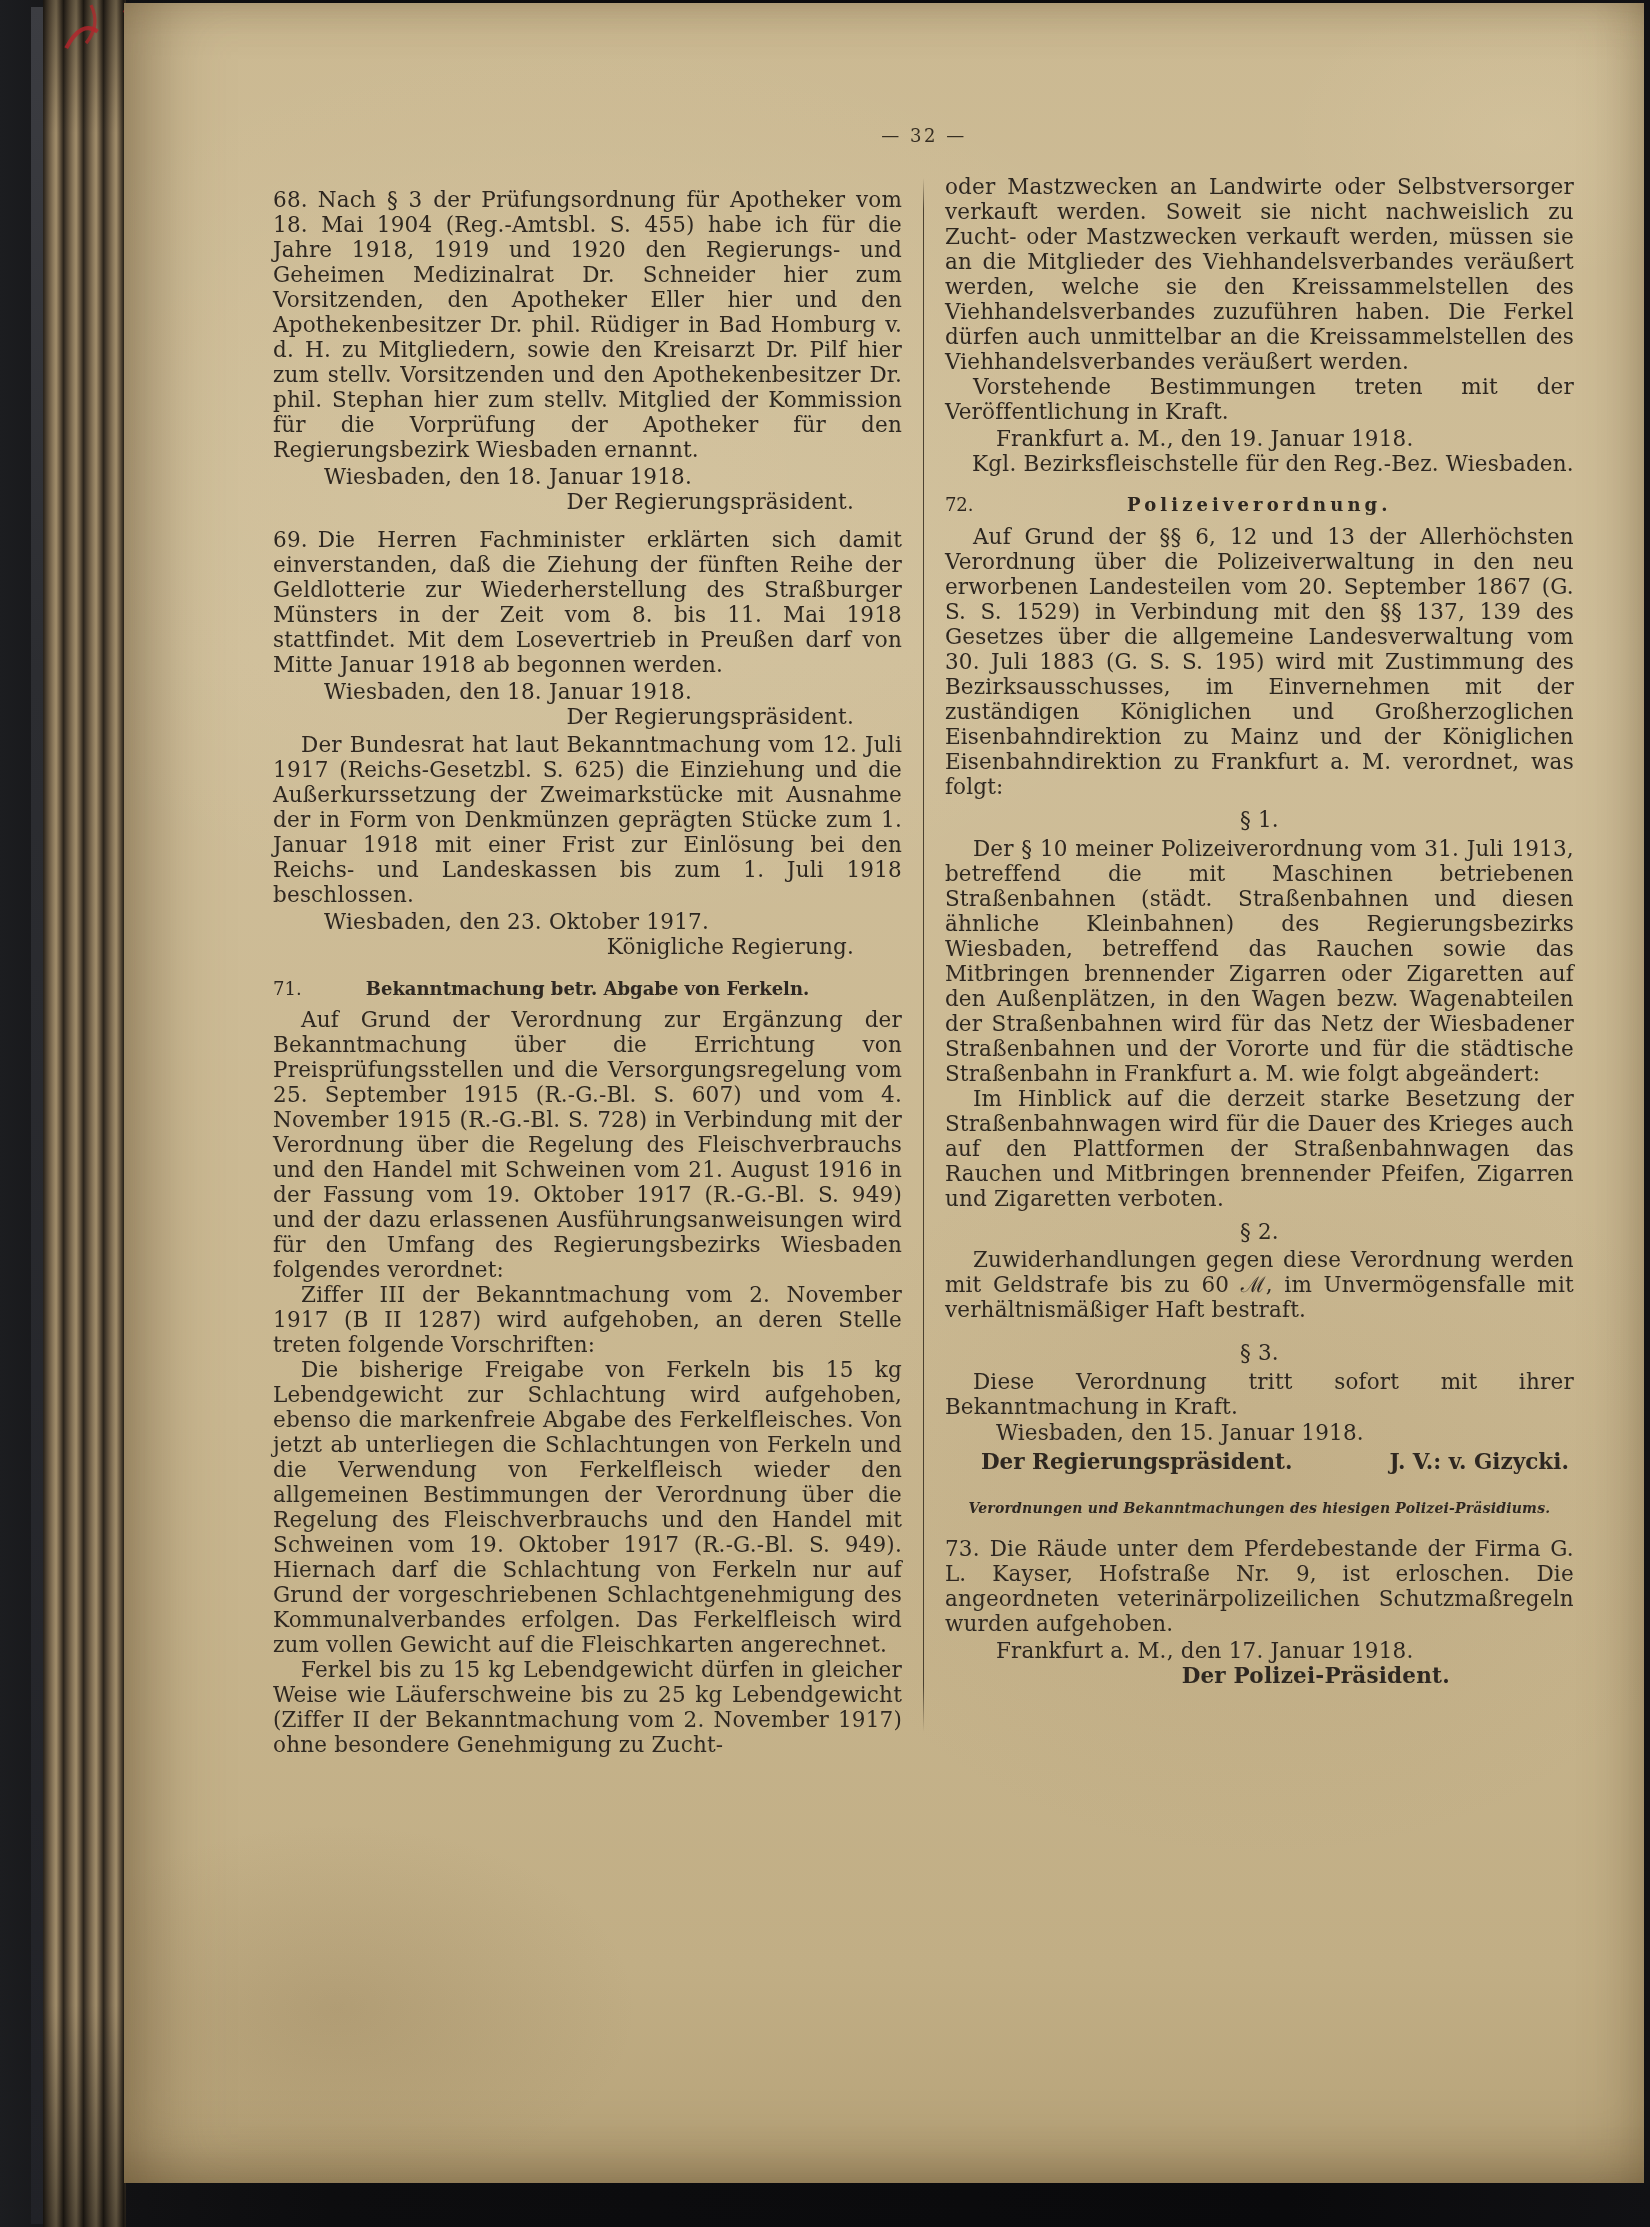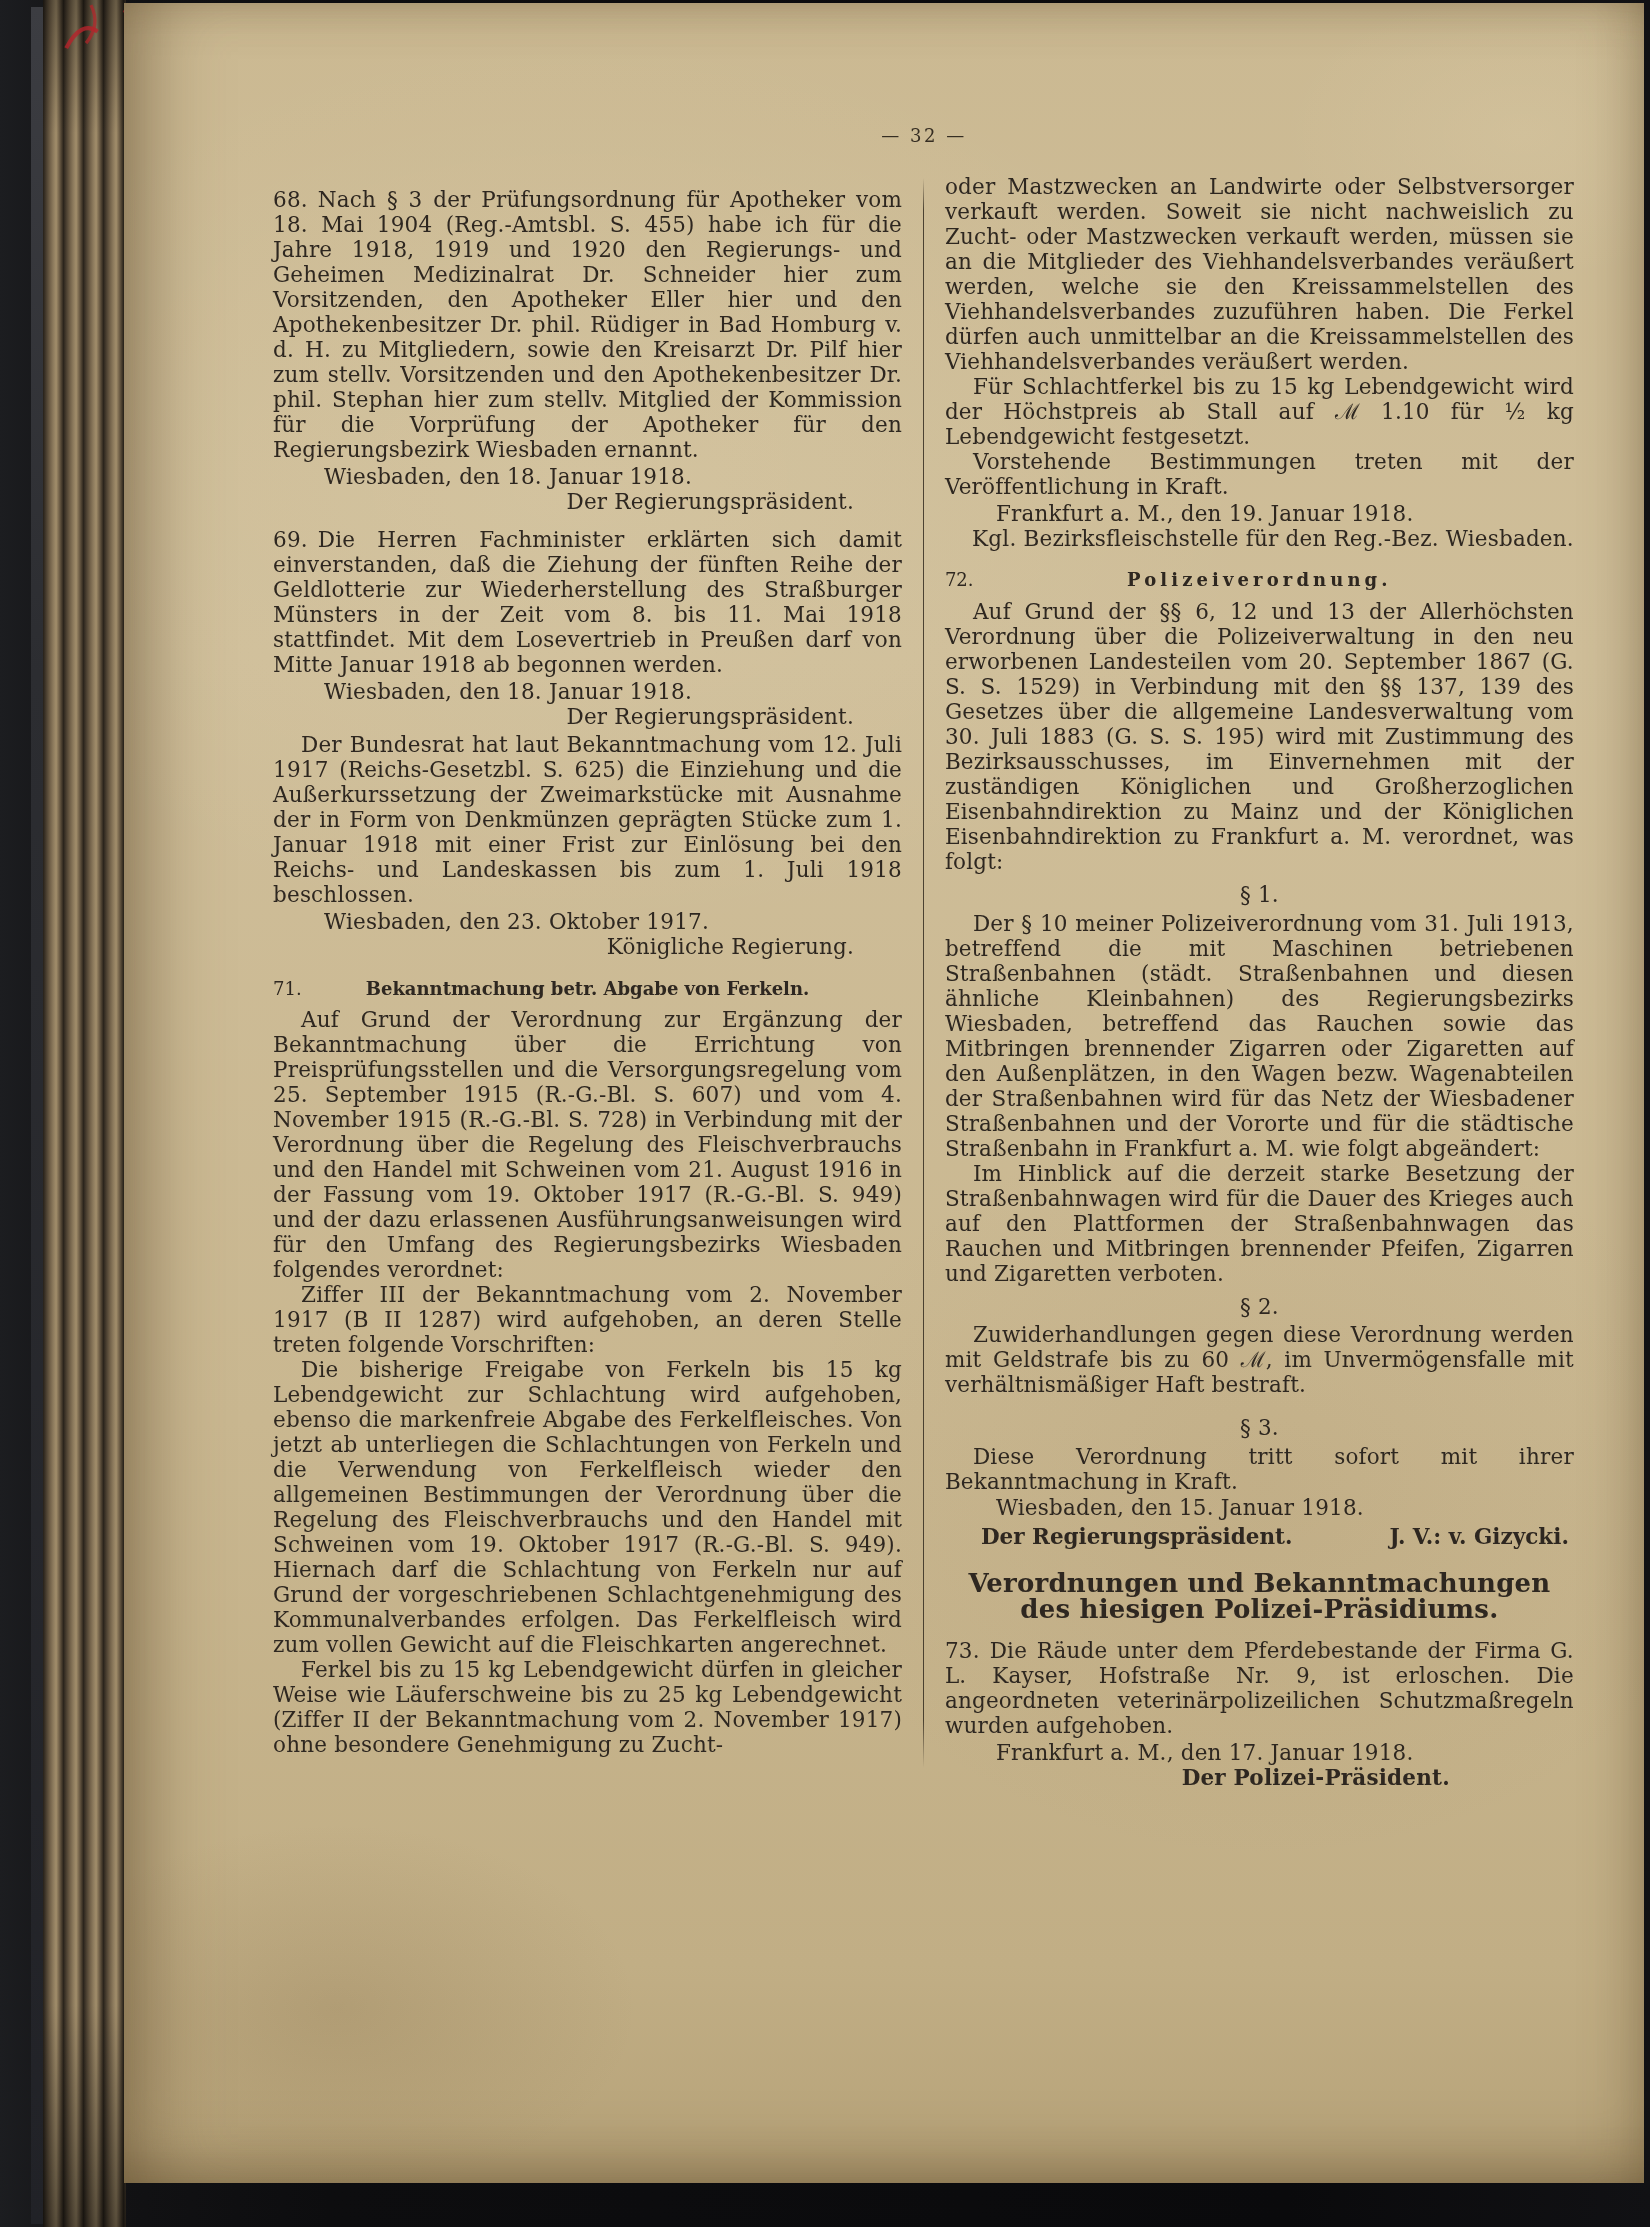--- a/index.html
+++ b/index.html
@@ -73,22 +73,22 @@
   .signature { text-align: right; text-indent: 0; padding-right: 48px; margin-bottom: 3.3px; }
   .sig-flush { padding-right: 0; }
   .sig-mid { padding-right: 124px; font-weight: bold; }
   .para-heading { text-align: center; text-indent: 0; margin: 8.3px 0 3.3px; }
   .sig-split {
     display: flex; justify-content: space-between; font-weight: bold;
     padding: 0 5px 0 36px; margin-top: 3.3px; font-size: 21.5px; line-height: 25px;
     color: #2e2720;
   }
   .division-heading {
-    text-align: center; font-weight: bold; font-size: 26px; line-height: 26.4px;
-    margin: 21.5px 15px 8.3px; text-indent: 0;
+    text-align: center; font-weight: bold; font-size: 14px; line-height: 26.4px;
+    margin: 21.5px 15px 8.3px; text-indent: 0; font-style: italic;
   }
 </style>
 </head>
 <body>
 
 <div class="scene">
   <div class="binding"></div>
 
   <svg class="red-marks" width="124" height="83" viewBox="0 0 150 100">
     <path d="M22 58 Q40 24 60 38" stroke="#b5232a" stroke-width="5" fill="none" opacity="0.8"></path>
@@ -123,21 +123,20 @@
           <p>Die bisherige Freigabe von Ferkeln bis 15 kg Lebendgewicht zur Schlachtung wird aufgehoben, ebenso die markenfreie Abgabe des Ferkelfleisches. Von jetzt ab unterliegen die Schlachtungen von Ferkeln und die Verwendung von Ferkelfleisch wieder den allgemeinen Bestimmungen der Verordnung über die Regelung des Fleischverbrauchs und den Handel mit Schweinen vom 19. Oktober 1917 (R.-G.-Bl. S. 949). Hiernach darf die Schlachtung von Ferkeln nur auf Grund der vorgeschriebenen Schlachtgenehmigung des Kommunalverbandes erfolgen. Das Ferkelfleisch wird zum vollen Gewicht auf die Fleischkarten angerechnet.</p>
           <p>Ferkel bis zu 15 kg Lebendgewicht dürfen in gleicher Weise wie Läuferschweine bis zu 25 kg Lebendgewicht (Ziffer II der Bekanntmachung vom 2. November 1917) ohne besondere Genehmigung zu Zucht-</p>
 
         </div>
 
         <div class="col-divider"></div>
 
         <div class="col">
 
           <p style="text-indent:0; margin-top:0;">oder Mastzwecken an Landwirte oder Selbstversorger verkauft werden. Soweit sie nicht nachweislich zu Zucht- oder Mastzwecken verkauft werden, müssen sie an die Mitglieder des Viehhandelsverbandes veräußert werden, welche sie den Kreissammelstellen des Viehhandelsverbandes zuzuführen haben. Die Ferkel dürfen auch unmittelbar an die Kreissammelstellen des Viehhandelsverbandes veräußert werden.</p>
-          <p>Für Schlachtferkel bis zu 15 kg Lebendgewicht wird der Höchstpreis ab Stall auf ℳ 1.10 für ½ kg Lebendgewicht festgesetzt.</p>
           <p>Vorstehende Bestimmungen treten mit der Veröffentlichung in Kraft.</p>
           <p class="dateline">Frankfurt a. M., den 19. Januar 1918.</p>
           <p class="signature sig-flush">Kgl. Bezirksfleischstelle für den Reg.-Bez. Wiesbaden.</p>
 
           <div class="section-head"><span class="num">72.</span><span class="spread">Polizeiverordnung.</span></div>
           <p>Auf Grund der §§ 6, 12 und 13 der Allerhöchsten Verordnung über die Polizeiverwaltung in den neu erworbenen Landesteilen vom 20. September 1867 (G. S. S. 1529) in Verbindung mit den §§ 137, 139 des Gesetzes über die allgemeine Landesverwaltung vom 30. Juli 1883 (G. S. S. 195) wird mit Zustimmung des Bezirksausschusses, im Einvernehmen mit der zuständigen Königlichen und Großherzoglichen Eisenbahndirektion zu Mainz und der Königlichen Eisenbahndirektion zu Frankfurt a. M. verordnet, was folgt:</p>
 
           <p class="para-heading">§ 1.</p>
           <p>Der § 10 meiner Polizeiverordnung vom 31. Juli 1913, betreffend die mit Maschinen betriebenen Straßenbahnen (städt. Straßenbahnen und diesen ähnliche Kleinbahnen) des Regierungsbezirks Wiesbaden, betreffend das Rauchen sowie das Mitbringen brennender Zigarren oder Zigaretten auf den Außenplätzen, in den Wagen bezw. Wagenabteilen der Straßenbahnen wird für das Netz der Wiesbadener Straßenbahnen und der Vororte und für die städtische Straßenbahn in Frankfurt a. M. wie folgt abgeändert:</p>
           <p>Im Hinblick auf die derzeit starke Besetzung der Straßenbahnwagen wird für die Dauer des Krieges auch auf den Plattformen der Straßenbahnwagen das Rauchen und Mitbringen brennender Pfeifen, Zigarren und Zigaretten verboten.</p>

